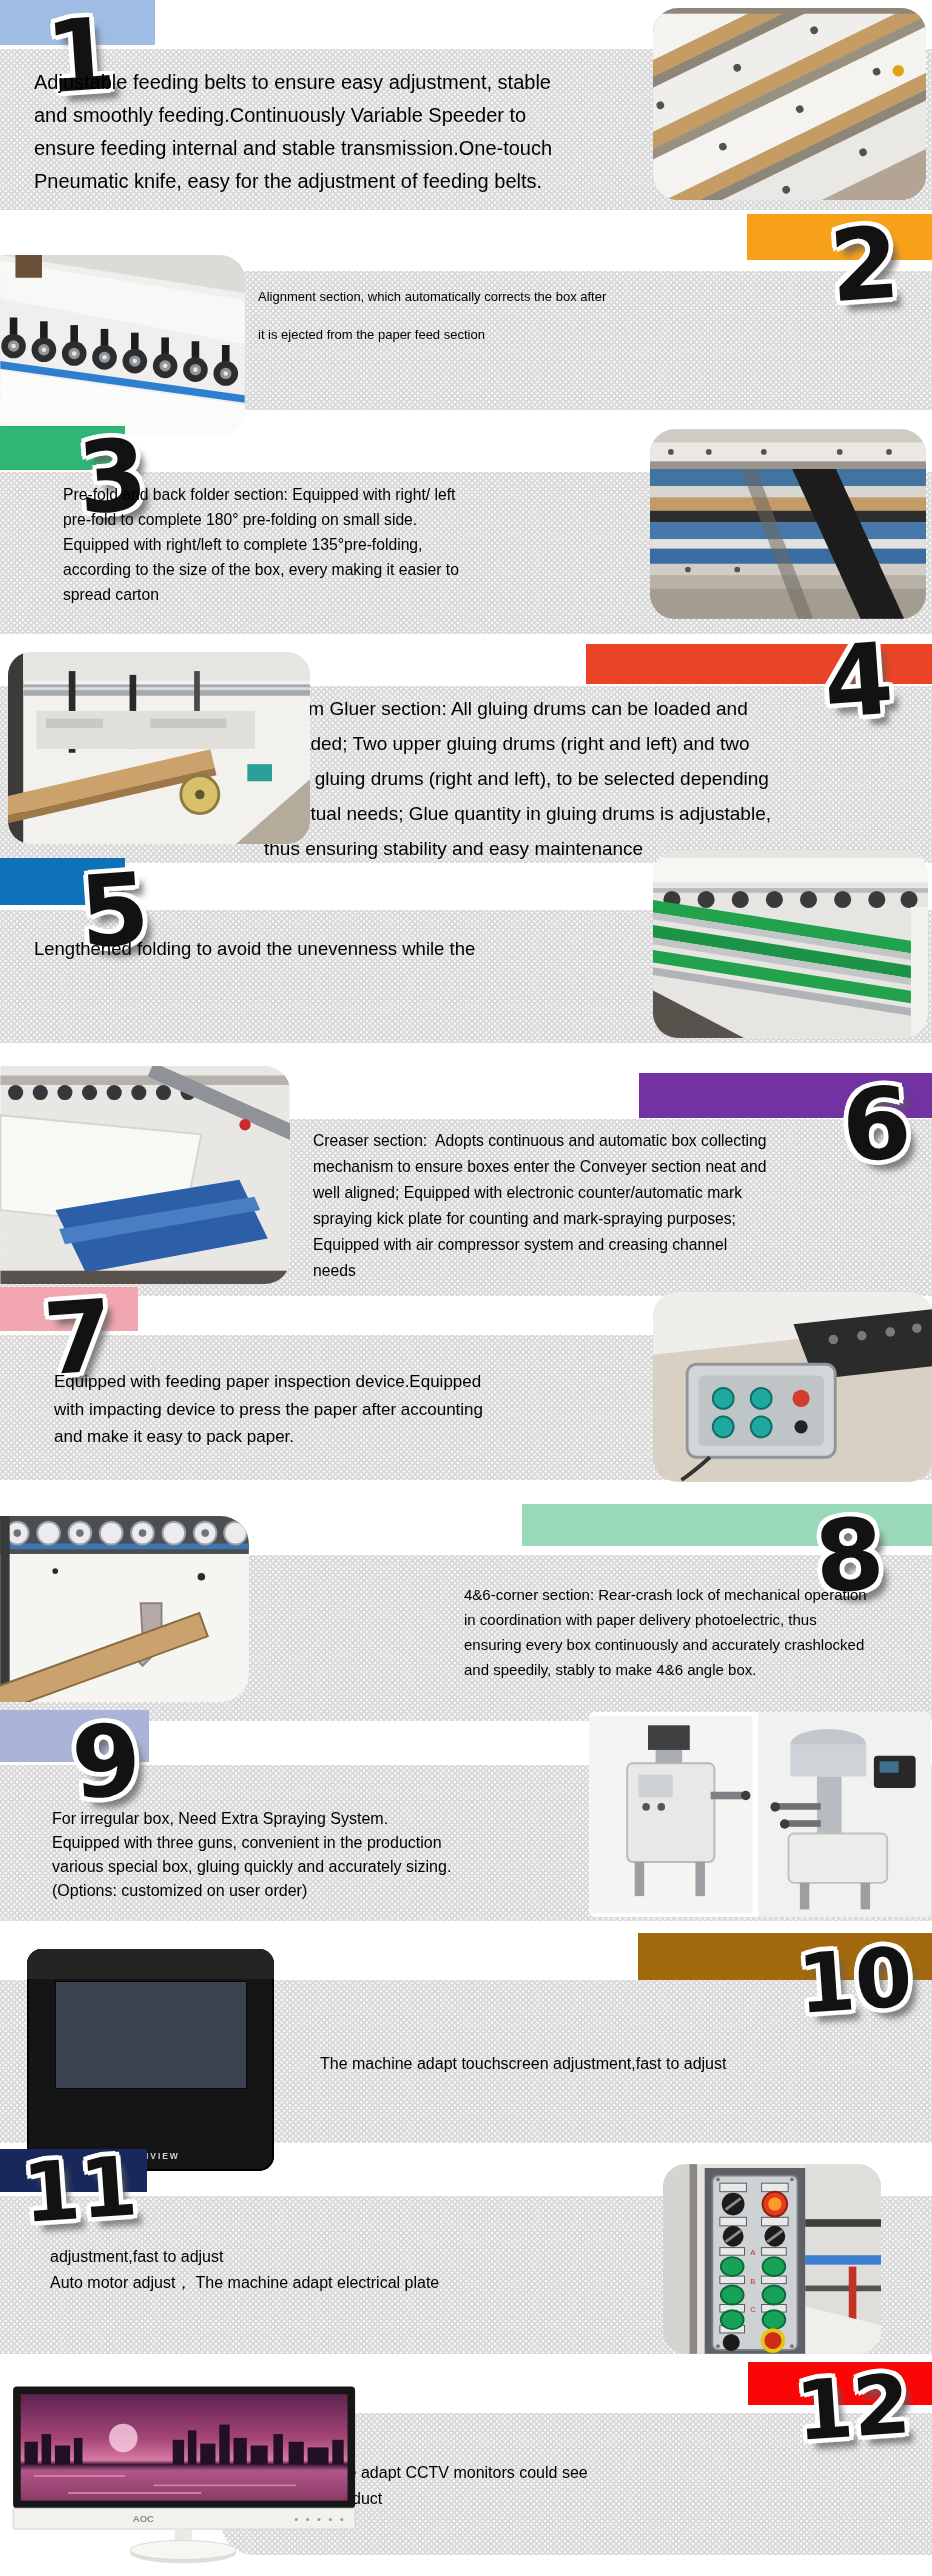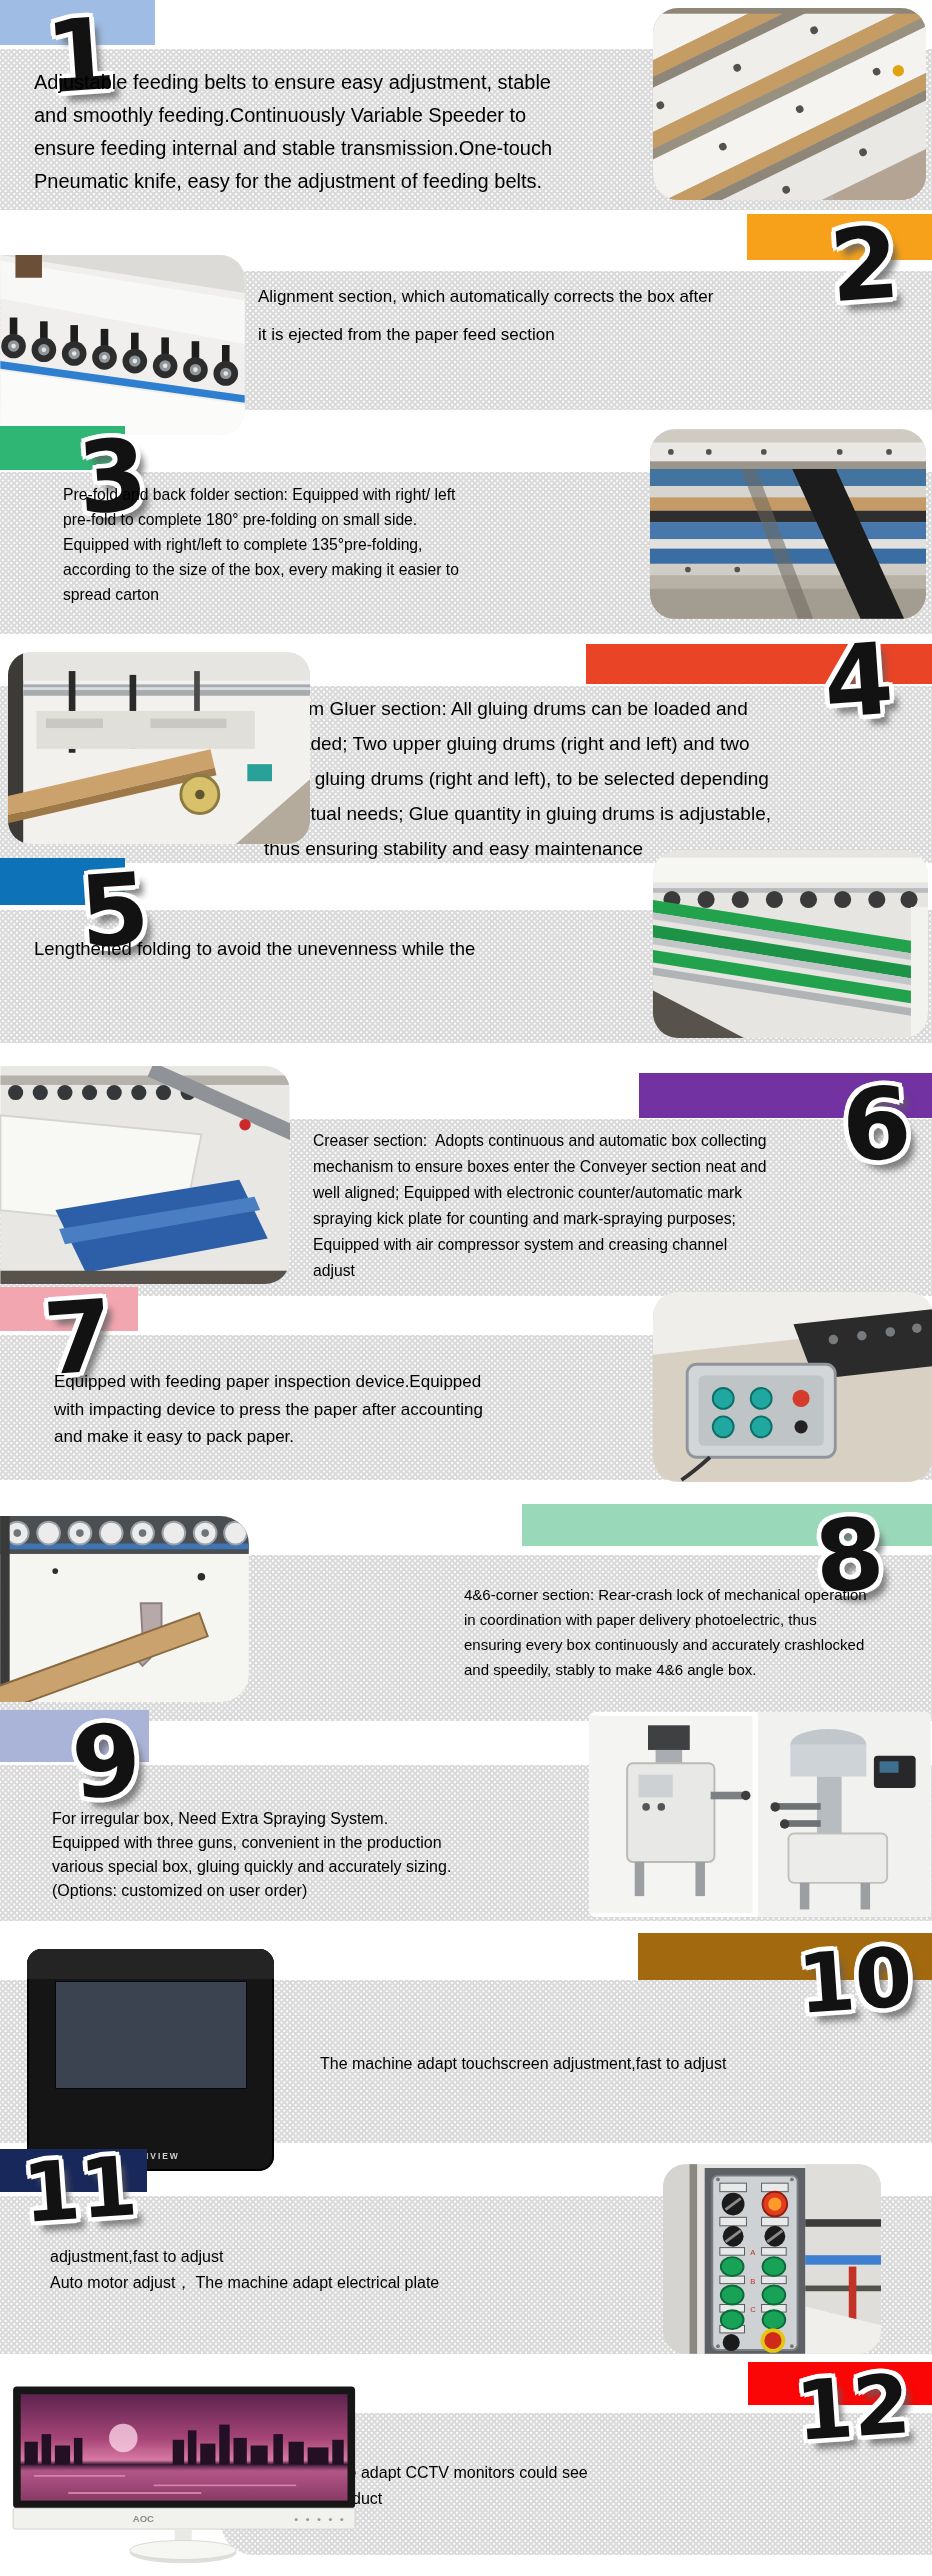--- a/index.html
+++ b/index.html
@@ -70,21 +70,21 @@
         <rect x="0" y="0" width="287" height="6" fill="#8e8679"></rect>
         <circle cx="258" cy="66" r="6" fill="#e2a313"></circle>
       </svg>
     </div>
   </section>
 
   <section>
     <div class="band" style="left:0;top:271px;width:933px;height:139px"></div>
     <div class="banner" style="left: 747px; top: 214px; width: 186px; height: 46px; background-color: rgb(247, 161, 26);"></div>
     <div class="num" style="left:830px;top:215px;font-size:99px">2</div>
-    <div class="txt" style="left:258px;top:278px;font-size:17px;line-height:38px">
+    <div class="txt" style="left:258px;top:278px;font-size:13px;line-height:38px">
       <div class="ln">Alignment section, which automatically corrects the box after</div>
       <div class="ln">it is ejected from the paper feed section</div>
     </div>
     <div class="photo" style="left:0;top:255px;width:245px;height:180px;border-radius:0 25px 25px 0">
       <svg width="245" height="180" viewBox="0 0 258 190">
         <rect width="258" height="190" fill="#f0efed"></rect>
         <polygon points="0,0 258,40 258,0" fill="#dcdbd7"></polygon>
         <polygon points="0,6 258,48 258,94 0,46" fill="#f8f8f6"></polygon>
         <rect x="16" y="0" width="28" height="24" fill="#6b4f37"></rect>
         <polygon points="0,112 258,148 258,156 0,120" fill="#2f7fd0"></polygon>
@@ -249,21 +249,21 @@
   <section>
     <div class="band" style="left:0;top:1119px;width:933px;height:177px"></div>
     <div class="banner" style="left: 639px; top: 1073px; width: 294px; height: 45px; background-color: rgb(114, 50, 162);"></div>
     <div class="num" style="left:842px;top:1075px;font-size:99px">6</div>
     <div class="txt" style="left:313px;top:1128px;font-size:15.7px;line-height:26px">
       <div class="ln">Creaser section:  Adopts continuous and automatic box collecting</div>
       <div class="ln">mechanism to ensure boxes enter the Conveyer section neat and</div>
       <div class="ln">well aligned; Equipped with electronic counter/automatic mark</div>
       <div class="ln">spraying kick plate for counting and mark-spraying purposes;</div>
       <div class="ln">Equipped with air compressor system and creasing channel</div>
-      <div class="ln">adjust</div>
+      <div class="ln">needs</div>
     </div>
     <div class="photo" style="left:0;top:1066px;width:290px;height:218px;border-radius:0 25px 25px 0">
       <svg width="290" height="218" viewBox="0 0 305 230">
         <rect width="305" height="230" fill="#e9e7e3"></rect>
         <rect y="10" width="305" height="10" fill="#b5b2ac"></rect>
         <g fill="#35383b">
           <circle cx="16" cy="28" r="8"></circle>
             <circle cx="42" cy="28" r="8"></circle>
             <circle cx="68" cy="28" r="8"></circle>
           <circle cx="94" cy="28" r="8"></circle>

